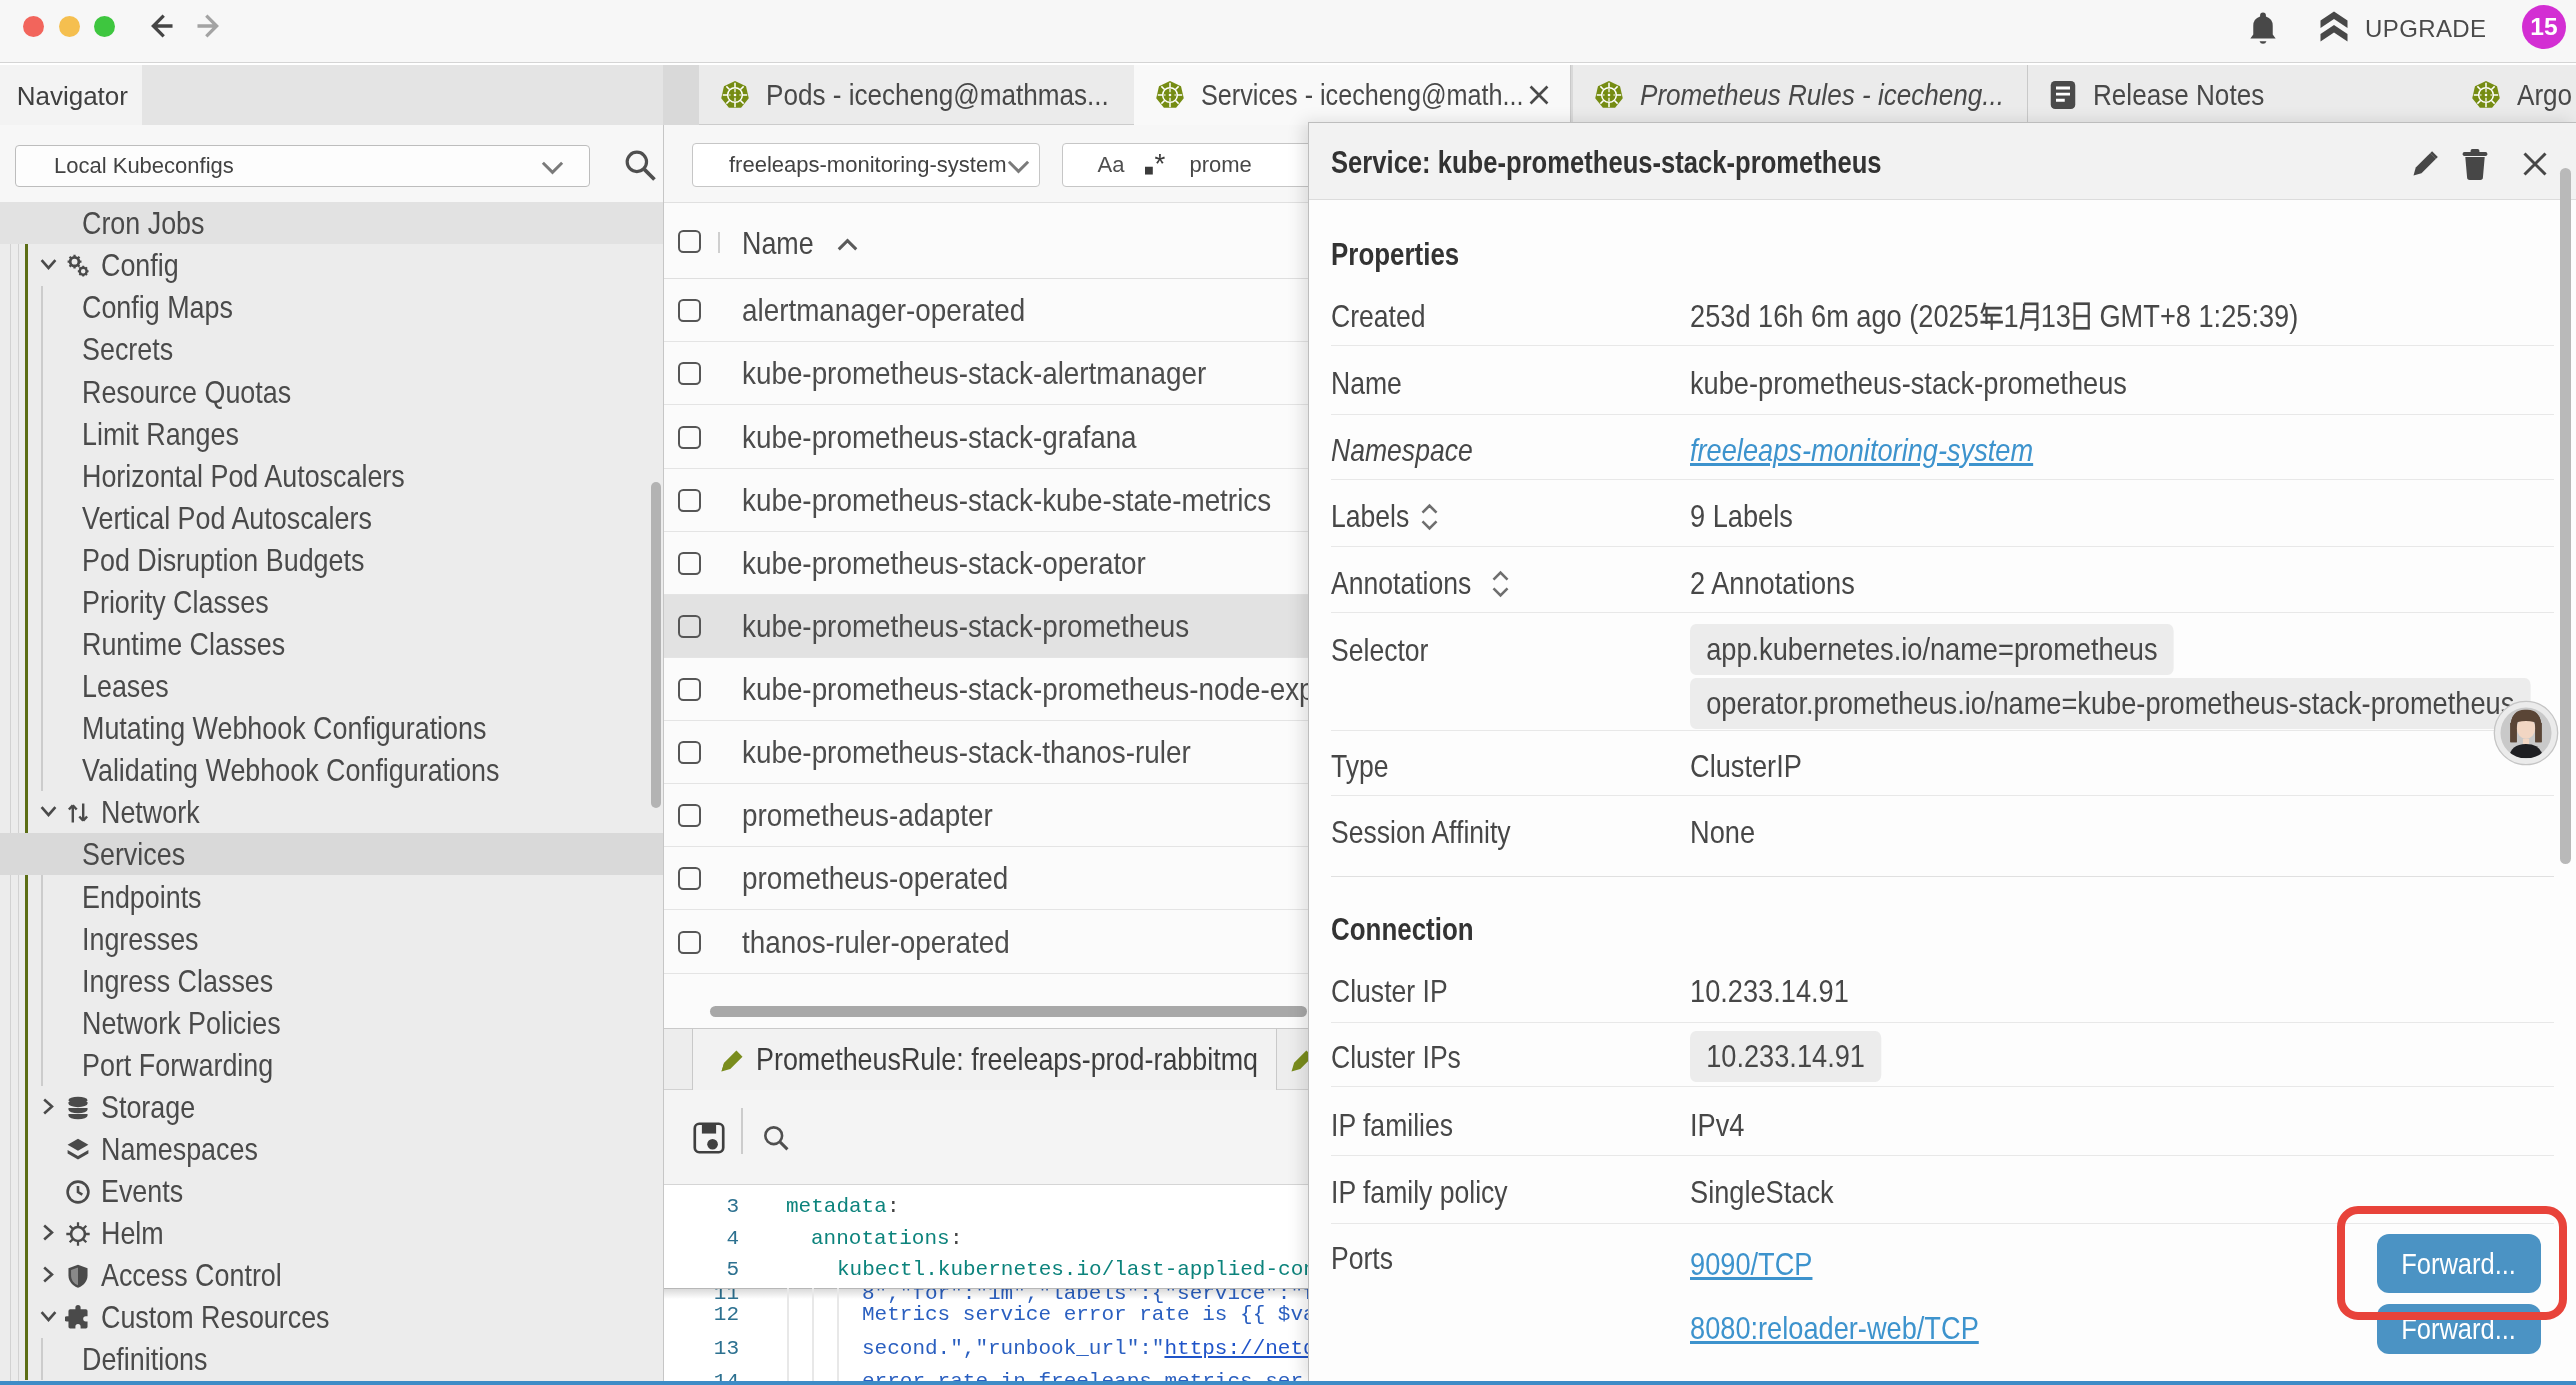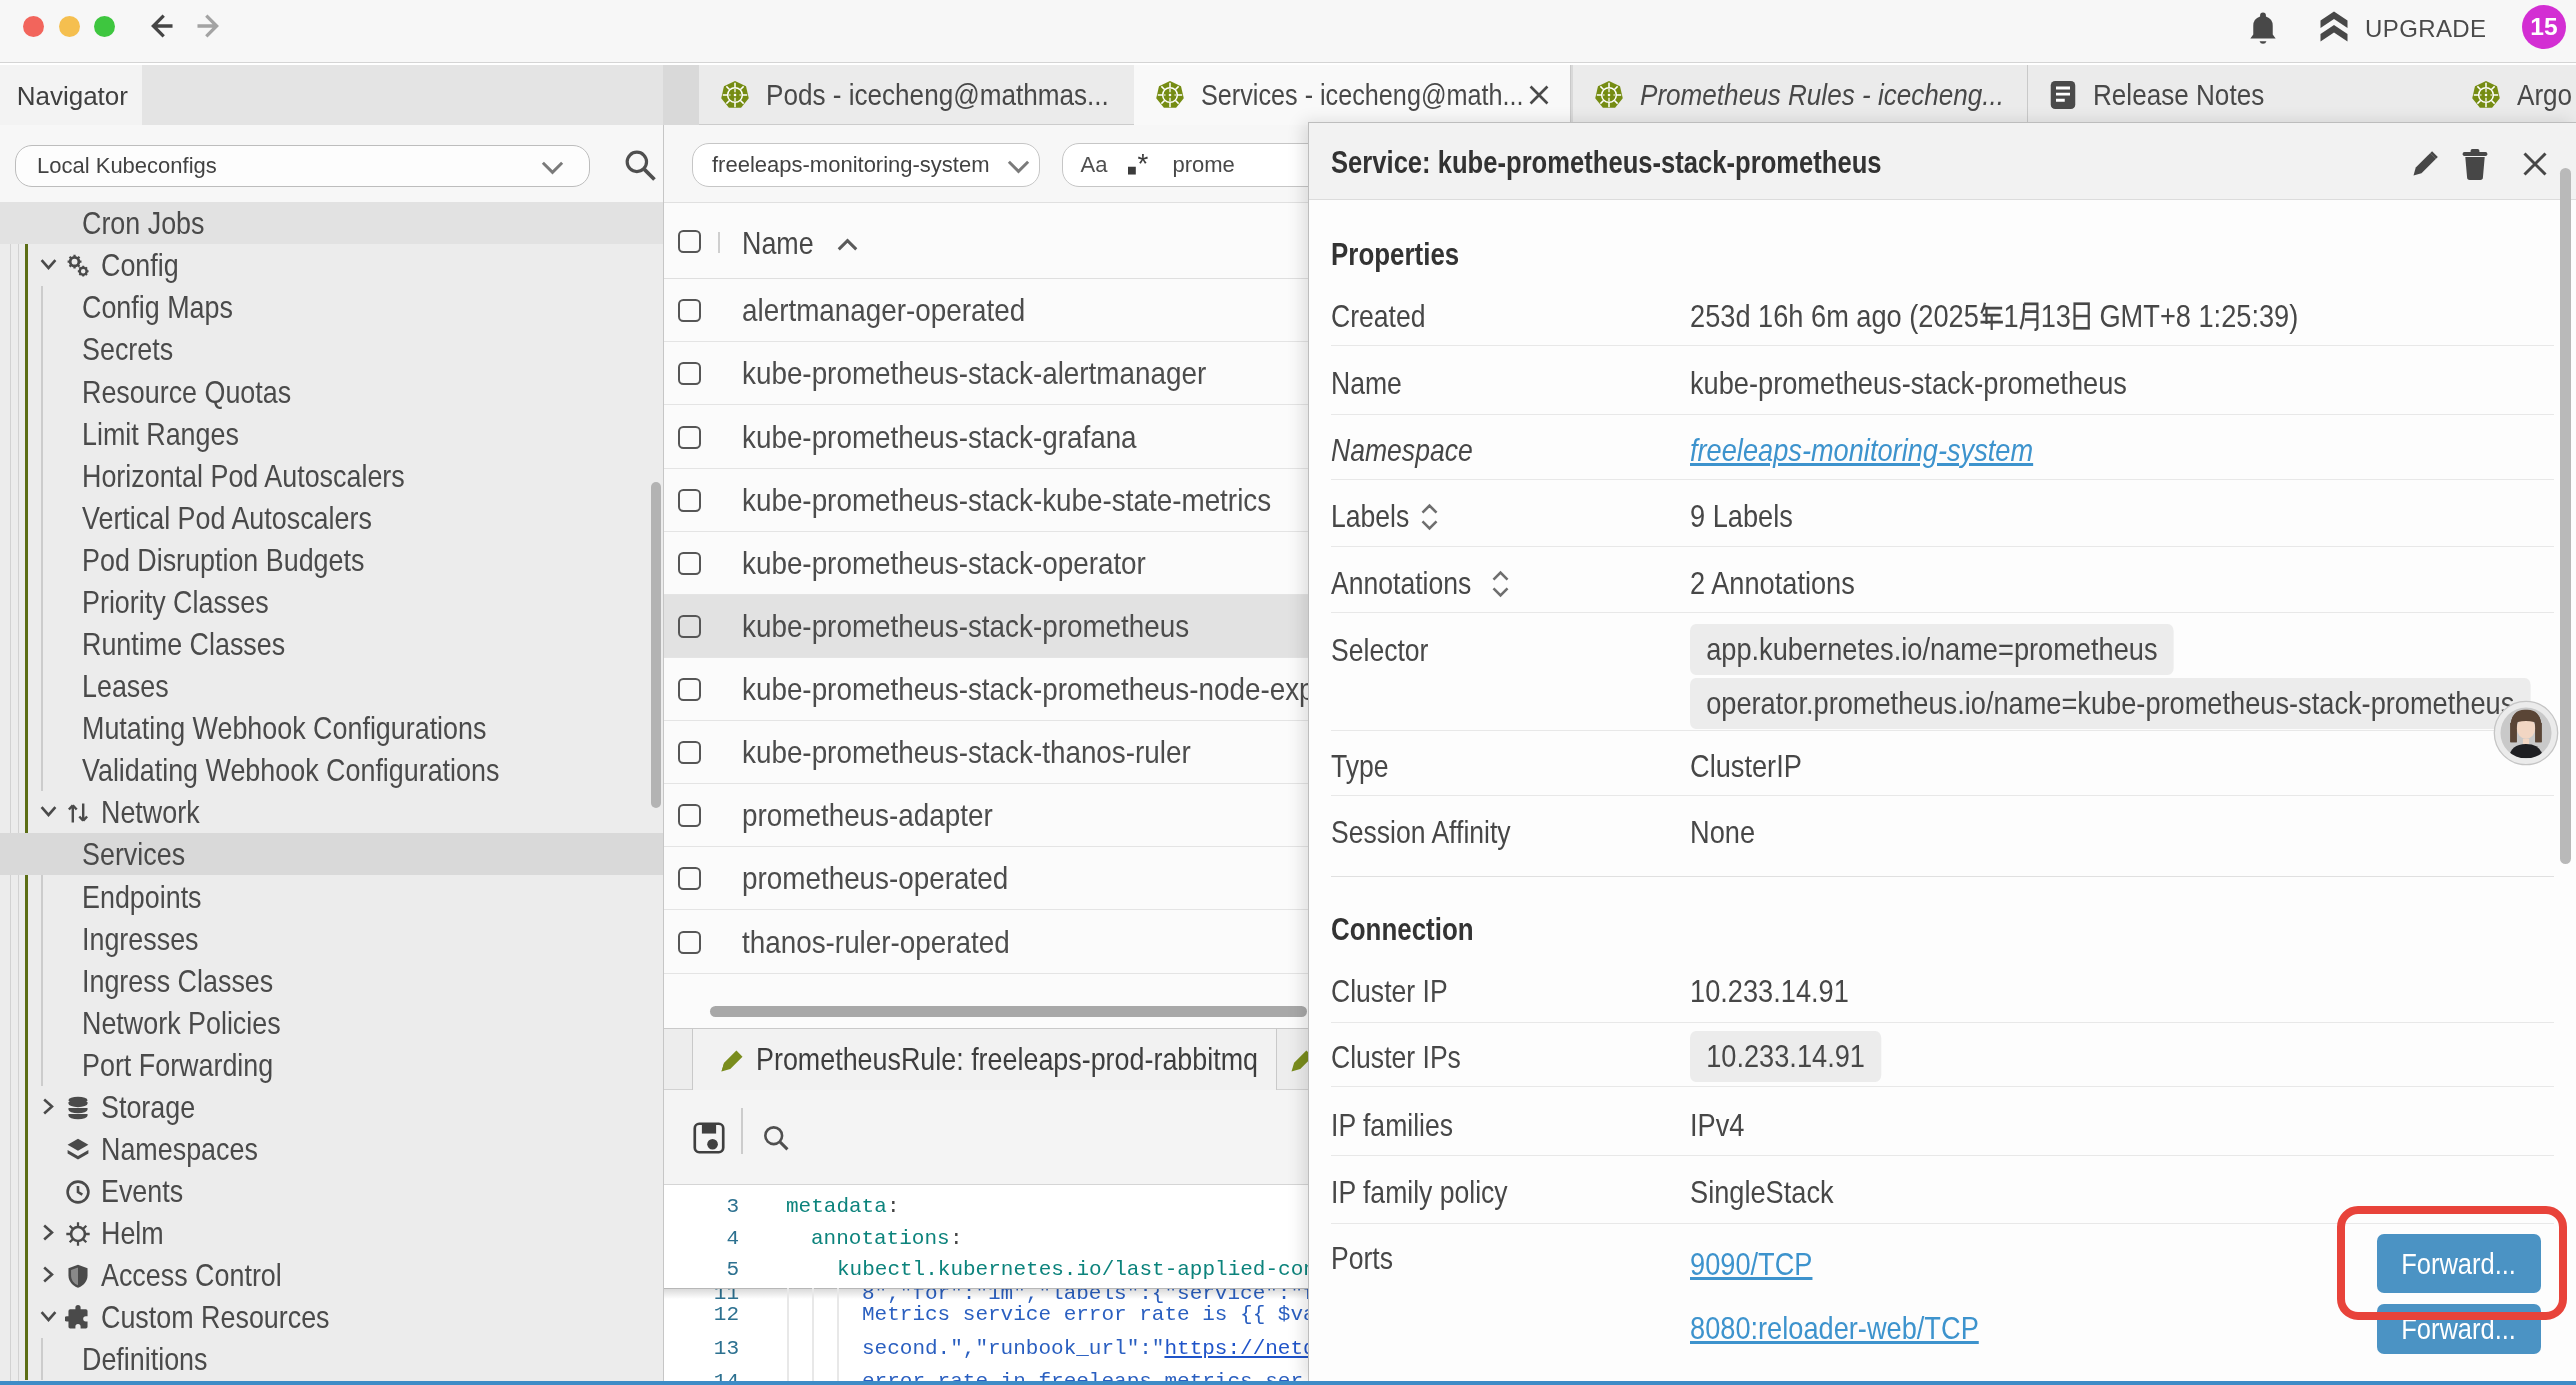--- a/index.html
+++ b/index.html
@@ -17,21 +17,21 @@
 .tab { position:absolute; top:0; height:60px; display:flex; align-items:center; font-size:30px; color:#484848; background:#ebebeb; border-right:1.8px solid #c9c9c9; border-bottom:1.8px solid #cccccc; overflow:hidden; white-space:nowrap; }
 .tab > span { display:inline-block; transform:scaleX(0.87); transform-origin:0 50%; }
 .tab .k8s { margin:0 16px 0 21px; flex:none; }
 #navtab { left:0; top:65px; width:663px; height:60px; background:#e4e4e4; }
 #navtab .active-part { position:absolute; left:0; top:0; width:142px; height:60px; background:#f3f3f3; }
 #navtab span { position:absolute; left:16.7px; top:16px; font-size:26px; color:#3f3f3f; }
 
 
 #sidebar { left:0; top:125px; width:664px; height:1261px; background:#ececec; border-right:0.9px solid #c6c6c6; }
 #sidesearch { position:absolute; left:0; top:0; width:663px; height:77px; background:#f7f7f7; }
-.selectbox { position:absolute; background:#fdfdfd; border:1.8px solid #bdbdbd; border-radius:17px; display:flex; align-items:center; font-size:22px; color:#424242; }
+.selectbox { position:absolute; background:#fdfdfd; border:1.8px solid #bdbdbd; border-radius:4px; display:flex; align-items:center; font-size:22px; color:#424242;padding-left:17px; }
 .selectbox span { white-space:nowrap; }
 .treerow { position:absolute; left:0; width:663px; height:42px; display:flex; align-items:center; font-size:32px; color:#4a4a4a; }
 .treerow span { display:inline-block; transform:scaleX(0.84); transform-origin:0 50%; white-space:nowrap; }
 .treerow .txt1 { position:absolute; left:82px; }
 .treerow .txt2 { position:absolute; left:101px; }
 .treerow .chev { position:absolute; left:39px; top:11.4px; }
 .treerow .gicon { position:absolute; left:65px; top:8.8px; }
 .vguide { position:absolute; width:1.8px; background:#d2d2d2; }
 
 
@@ -46,21 +46,21 @@
 .mono { font-family:"Liberation Mono", monospace; }
 
 
 #drawer { left:1308px; top:122px; width:1268px; height:1260px; background:#fdfdfd; border-left:0.9px solid #bdbdbd; border-top:0.9px solid #bdbdbd; box-shadow:-5.3px 0 16px rgba(0,0,0,0.12); }
 #drawerhead { position:absolute; left:0; top:0; width:1267px; height:77px; background:#f2f2f2; border-bottom:0.9px solid #dcdcdc; }
 .ditem { position:absolute; left:22px; width:1223px; border-bottom:0.9px solid #e8e8e8; }
 .dlabel { position:absolute; left:0px; top:0; font-size:32px; color:#474747; display:inline-block; transform:scaleX(0.83); transform-origin:0 50%; white-space:nowrap; }
 .dvalue { position:absolute; left:359px; top:0; font-size:32px; color:#474747; white-space:nowrap; display:inline-block; transform:scaleX(0.85); transform-origin:0 50%; }
 .badge { display:inline-block; background:#ececec; border-radius:7px; padding:7px 19px; font-size:32px; color:#474747; white-space:nowrap; transform:scaleX(0.85); transform-origin:0 50%; }
 .link { color:#3d93cd; text-decoration:underline; }
-.fwdbtn { position:absolute; left:1068px; width:164px; height:59px; background:#4b93c4; border-radius:7px; color:#fff; font-size:30px; text-align:center; line-height:59px; }
+.fwdbtn { position:absolute; left:1068px; width:164px; height:59px; background:#4b93c4; border-radius:12px; color:#fff; font-size:30px; text-align:center; line-height:59px; }
 .fwdbtn span { display:inline-block; transform:scaleX(0.85); }
 </style>
 </head>
 <body>
 <div class="abs" id="toolbar"></div>
 <div class="abs tl" style="left:23px; background:#f2655c;"></div>
 <div class="abs tl" style="left:59px; background:#f5bf4f;"></div>
 <div class="abs tl" style="left:94px; background:#3ec63f;"></div>
 
 <svg class="abs" style="left:146px; top:12.3px;" width="28" height="28" viewBox="0 0 38 38">

